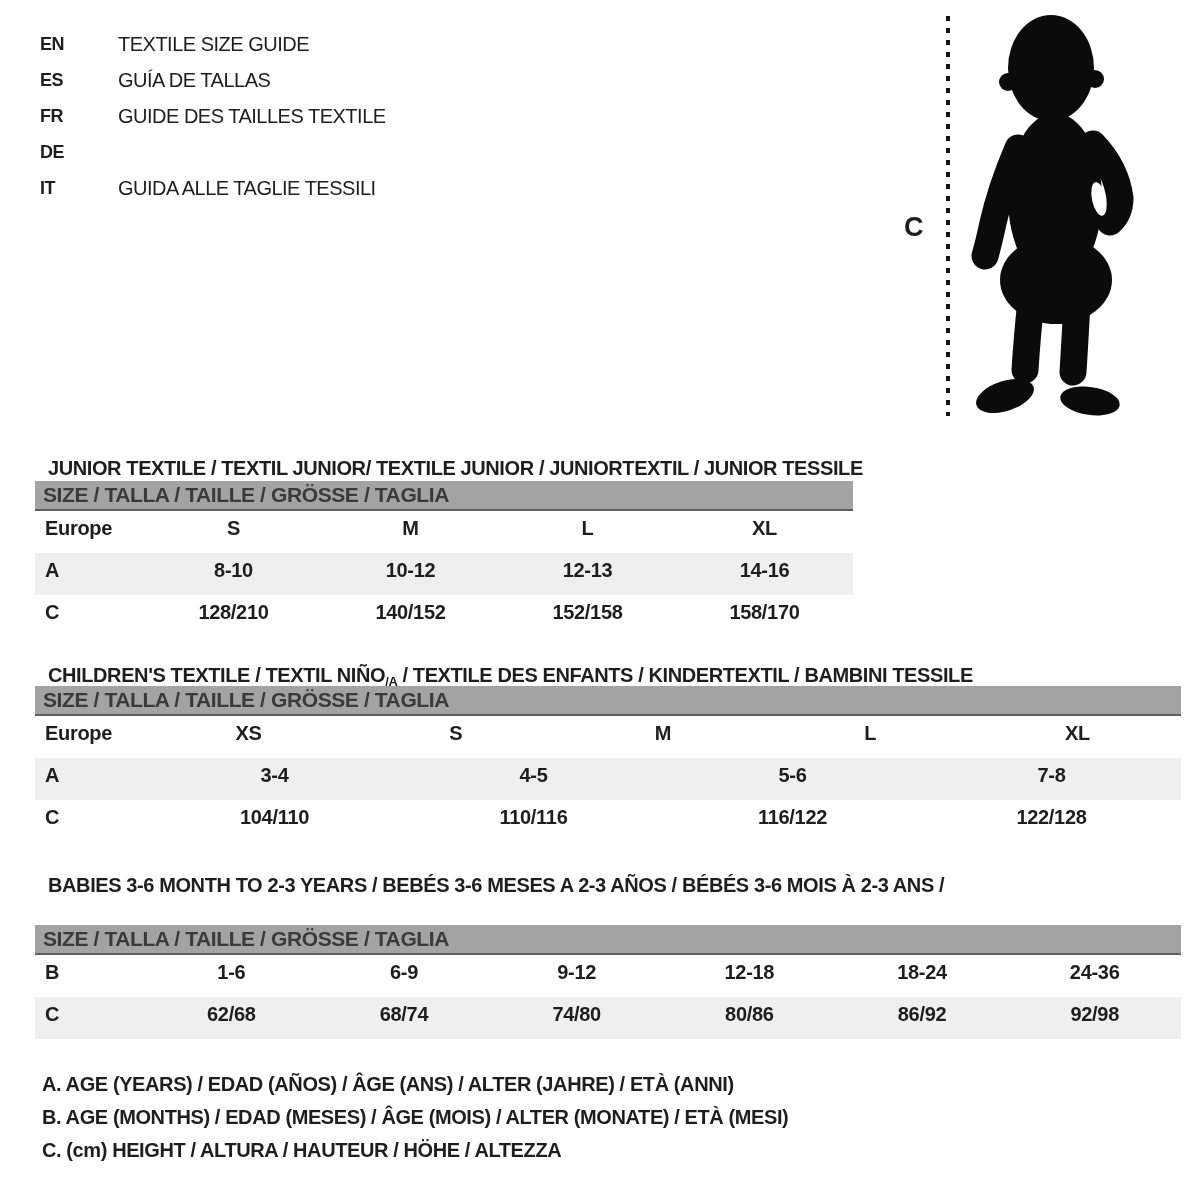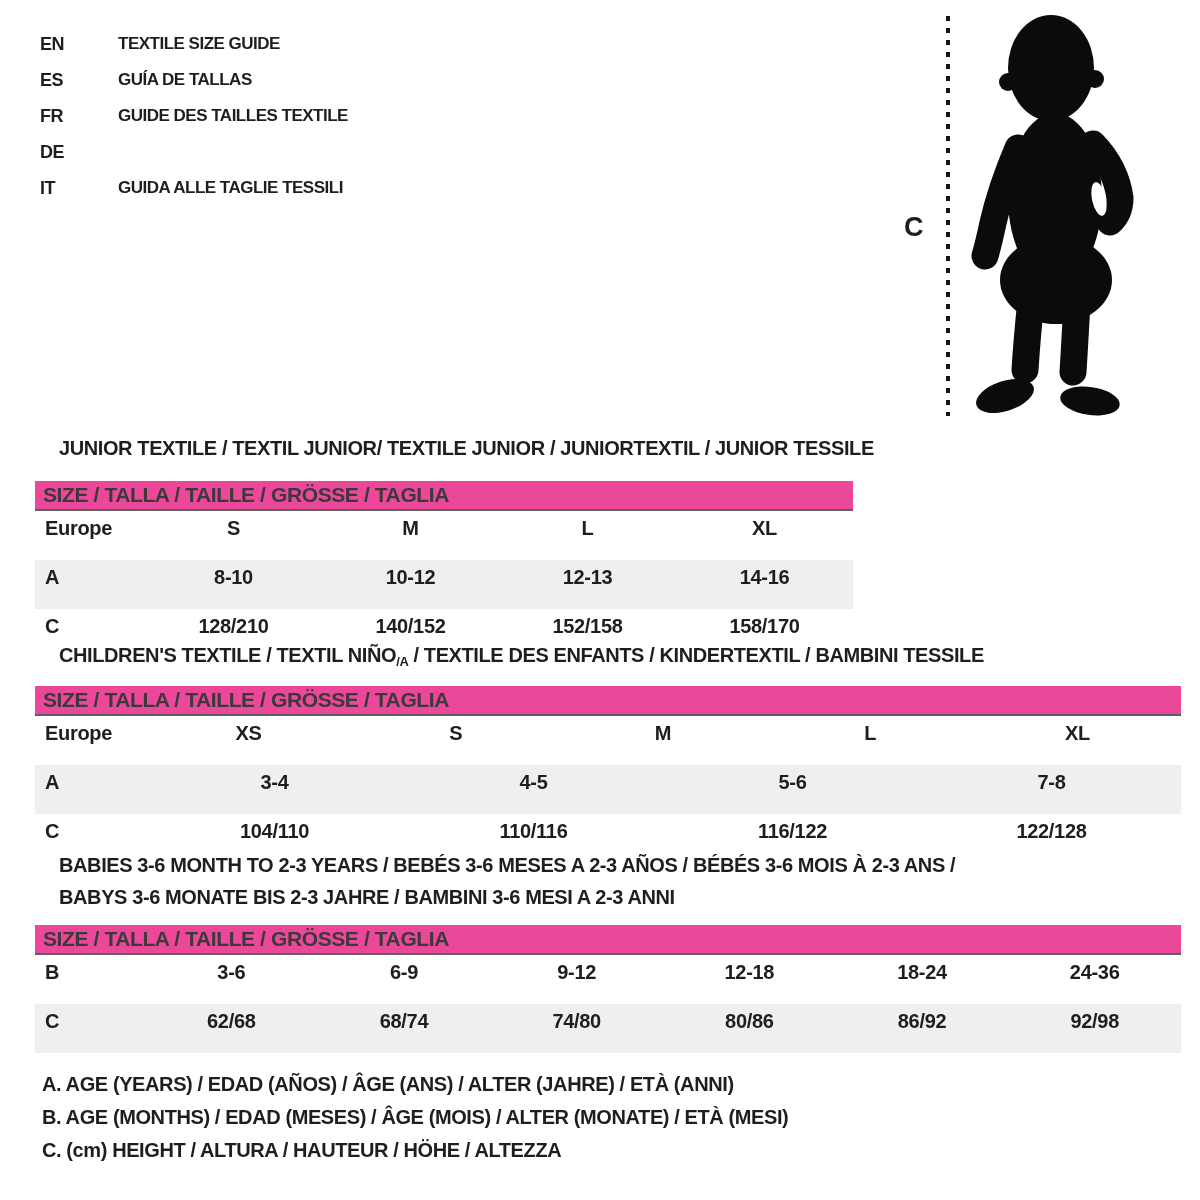--- a/index.html
+++ b/index.html
@@ -9,40 +9,40 @@
     font-family:"Liberation Sans", sans-serif;
     color:#1e1e1e;
     -webkit-font-smoothing:antialiased;
   }
   .abs{position:absolute;}
 
   
   .lang-block{left:40px;top:26px;width:620px;}
   .lang-line{display:flex;height:36px;align-items:center;}
   .lang-code{width:78px;font-size:18px;font-weight:700;letter-spacing:-0.5px;}
-  .lang-title{font-size:17px;font-weight:700;letter-spacing:-0.5px;white-space:nowrap;}
+  .lang-title{font-size:20px;font-weight:400;letter-spacing:-0.5px;white-space:nowrap;}
 
   
   .c-label{left:904px;top:212px;font-size:27px;font-weight:700;}
   .dash-line{left:944px;top:14px;}
   .baby{left:963px;top:8px;}
 
   
-  .sec-title{left:59px;font-size:20px;font-weight:700;letter-spacing:-0.4px;white-space:nowrap;line-height:24px;}
+  .sec-title{left:48px;font-size:20px;font-weight:700;letter-spacing:-0.4px;white-space:nowrap;line-height:24px;margin-top:20px;}
   .sec-title .subscript{font-size:13px;vertical-align:-4px;font-weight:700;}
   .sec-title.two-line{line-height:32px;}
 
   
   .size-table{left:35px;}
   .size-table .bar{
-    height:28px;background:#ec4899;border-bottom:2px solid #5f5f5f;
+    height:28px;background:#a3a3a3;border-bottom:2px solid #5f5f5f;
     font-size:21px;font-weight:700;color:#3a3a3a;letter-spacing:-0.4px;
     line-height:28px;padding-left:8px;box-sizing:content-box;
   }
-  .trow{display:flex;height:49px;line-height:34px;justify-content:space-between;}
+  .trow{display:flex;height:42px;line-height:34px;justify-content:space-between;}
   .trow.shaded{background:#efefef;}
   .cell{font-size:20px;letter-spacing:-0.3px;}
   .cell.label{width:110px;padding-left:10px;font-weight:600;box-sizing:border-box;}
   .cell.val{flex:1;text-align:center;font-weight:600;}
   .trow.hrow .cell.val{font-weight:700;}
   .trow.hrow .cell.label{font-weight:600;}
 
   
   .legend{left:42px;top:1068px;}
   .legend-line{font-size:20px;font-weight:700;letter-spacing:-0.4px;line-height:33px;white-space:nowrap;}
@@ -146,27 +146,26 @@
       <div class="cell label">C</div>
       <div class="cell val">104/110</div>
       <div class="cell val">110/116</div>
       <div class="cell val">116/122</div>
       <div class="cell val">122/128</div>
     </div>
   </div>
 
 <div class="abs sec-title two-line" style="top:849px">
   <div>BABIES 3-6 MONTH TO 2-3 YEARS / BEBÉS 3-6 MESES A 2-3 AÑOS / BÉBÉS 3-6 MOIS À 2-3 ANS /</div>
-  <div>BABYS 3-6 MONATE BIS 2-3 JAHRE / BAMBINI 3-6 MESI A 2-3 ANNI</div>
 </div>
 <div class="abs size-table" style="top:925px;width:1146px">
     <div class="bar">SIZE / TALLA / TAILLE / GRÖSSE / TAGLIA</div>
     <div class="trow">
       <div class="cell label">B</div>
-      <div class="cell val">3-6</div>
+      <div class="cell val">1-6</div>
       <div class="cell val">6-9</div>
       <div class="cell val">9-12</div>
       <div class="cell val">12-18</div>
       <div class="cell val">18-24</div>
       <div class="cell val">24-36</div>
     </div>
     <div class="trow shaded">
       <div class="cell label">C</div>
       <div class="cell val">62/68</div>
       <div class="cell val">68/74</div>

